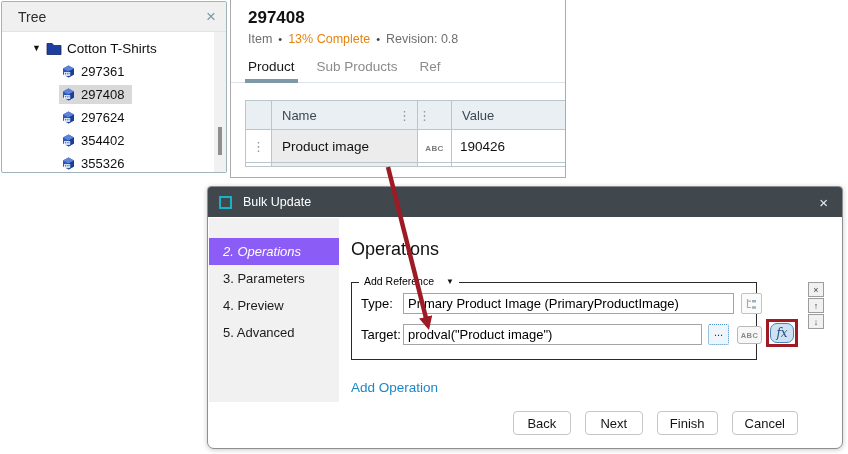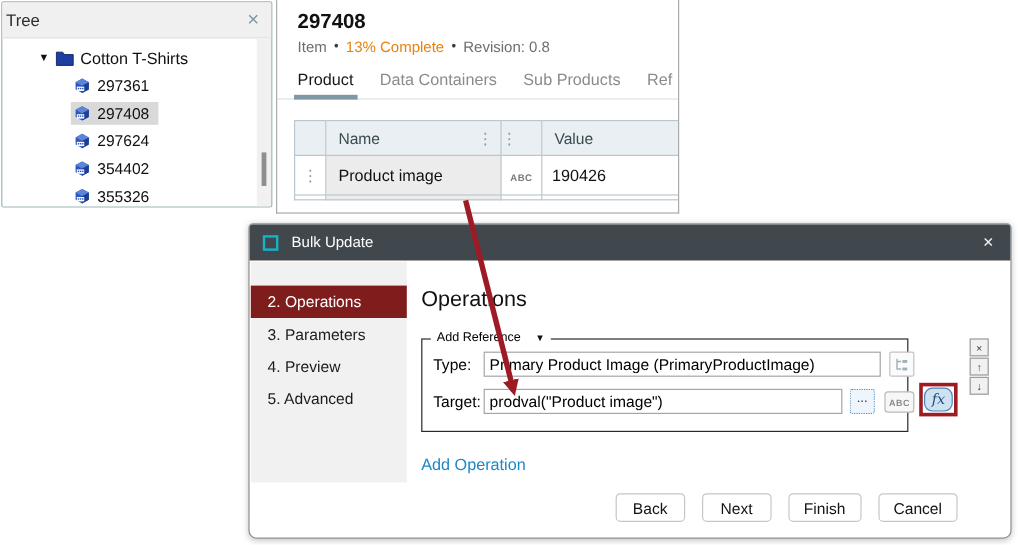--- a/index.html
+++ b/index.html
@@ -3,21 +3,21 @@
 <meta charset="utf-8">
 <style>
   * { box-sizing: border-box; }
   body { margin:0; background:#fff; font-family:"Liberation Sans","DejaVu Sans",sans-serif; }
   .canvas { position:relative; width:848px; height:454px; overflow:hidden; background:#fff; }
 
   
   .tree-panel { position:absolute; left:1px; top:1px; width:226px; height:172px;
     border:1px solid #9fb3ba; border-radius:2px; background:#fff; }
   .tree-header { height:30px; background:#f0f0f0; display:flex; align-items:center;
-    justify-content:space-between; padding:0 10px 0 3px; border-bottom:1px solid #e3e3e3; }
+    justify-content:space-between; padding:0 10px 0 16px; border-bottom:1px solid #e3e3e3; }
   .tree-title { font-size:14px; color:#2d2d2d; }
   .tree-close { color:#7a99a6; font-size:17px; line-height:1; cursor:pointer; }
   .tree-body { position:relative; height:140px; overflow:hidden; }
   .tree-folder-row { display:flex; align-items:center; gap:5px; padding-left:30px; height:24px; margin-top:4px; cursor:pointer; }
   .caret { font-size:9px; color:#111; }
   .tree-folder-label { font-size:13.5px; color:#101010; }
   .tree-item-row { display:flex; align-items:center; padding-left:57px; height:23px; cursor:pointer; }
   .tree-item-inner { display:flex; align-items:center; gap:5px; padding:2px 8px 2px 2px; font-size:13px; color:#101010; }
   .tree-item-row.selected .tree-item-inner { background:#d9d9d9; }
   .tree-scroll { position:absolute; right:0; top:0; bottom:0; width:12px; background:#f1f1f1; }
@@ -48,21 +48,21 @@
 
   
   .dialog { position:absolute; left:207px; top:186px; width:636px; height:263px; background:#fff;
     border:1px solid #8f8f8f; border-radius:4px 4px 7px 7px; box-shadow:0 1px 5px rgba(0,0,0,.22); z-index:40; }
   .dialog-titlebar { height:30px; background:#40484d; border-radius:3px 3px 0 0; display:flex; align-items:center; }
   .dialog-app-icon { width:13px; height:13px; border:2px solid #17b2c6; margin-left:11px; }
   .dialog-title { color:#fff; font-size:12.5px; margin-left:11px; flex:1; }
   .dialog-close { color:#f0f0f0; font-size:15px; line-height:1; margin-right:14px; cursor:pointer; }
   .steps { position:absolute; left:1px; top:31px; width:130px; height:184px; background:#f1f1f1; padding-top:20px; }
   .step { height:27px; line-height:27px; padding-left:14px; font-size:13px; color:#1c1c1c; cursor:pointer; white-space:nowrap; }
-  .step.active { background:#7f1d1d; color:#fff; }
+  .step.active { background:#8b5cf6; color:#fff;font-style:italic; }
   .ops-heading { position:absolute; left:143px; top:52px; font-size:18px; color:#111; }
   .groupbox { position:absolute; left:143px; top:95px; width:406px; height:78px; border:1px solid #2a2a2a; background:#fff; }
   .legend { position:absolute; top:-8px; left:7px; background:#fff; padding:0 5px; font-size:10.5px; color:#000;
     display:flex; align-items:center; gap:12px; }
   .caret-sm { font-size:8px; color:#111; cursor:pointer; }
   .frow-label { position:absolute; font-size:13px; color:#000; }
   .lbl-type { left:9px; top:13px; } .lbl-target { left:9px; top:44px; }
   .finput { position:absolute; height:21px; border:1px solid #a5a5a5; font-size:13px; padding:0 4px;
     font-family:inherit; background:#fff; color:#000; }
   .inp-type { left:51px; top:10px; width:331px; }
@@ -188,21 +188,20 @@
     <div class="item-title">297408</div>
     <div class="item-meta">
       <span>Item</span>
       <span class="meta-sep">•</span>
       <span class="meta-progress">13% Complete</span>
       <span class="meta-sep">•</span>
       <span>Revision: 0.8</span>
     </div>
     <div class="tabs">
       <span class="tab active">Product</span>
-      <span class="tab">Data Containers</span>
       <span class="tab">Sub Products</span>
       <span class="tab">Ref</span>
     </div>
     <table class="attr">
       <colgroup>
           <col style="width:26px">
           <col style="width:146px">
           <col style="width:34px">
           <col>
         </colgroup>

